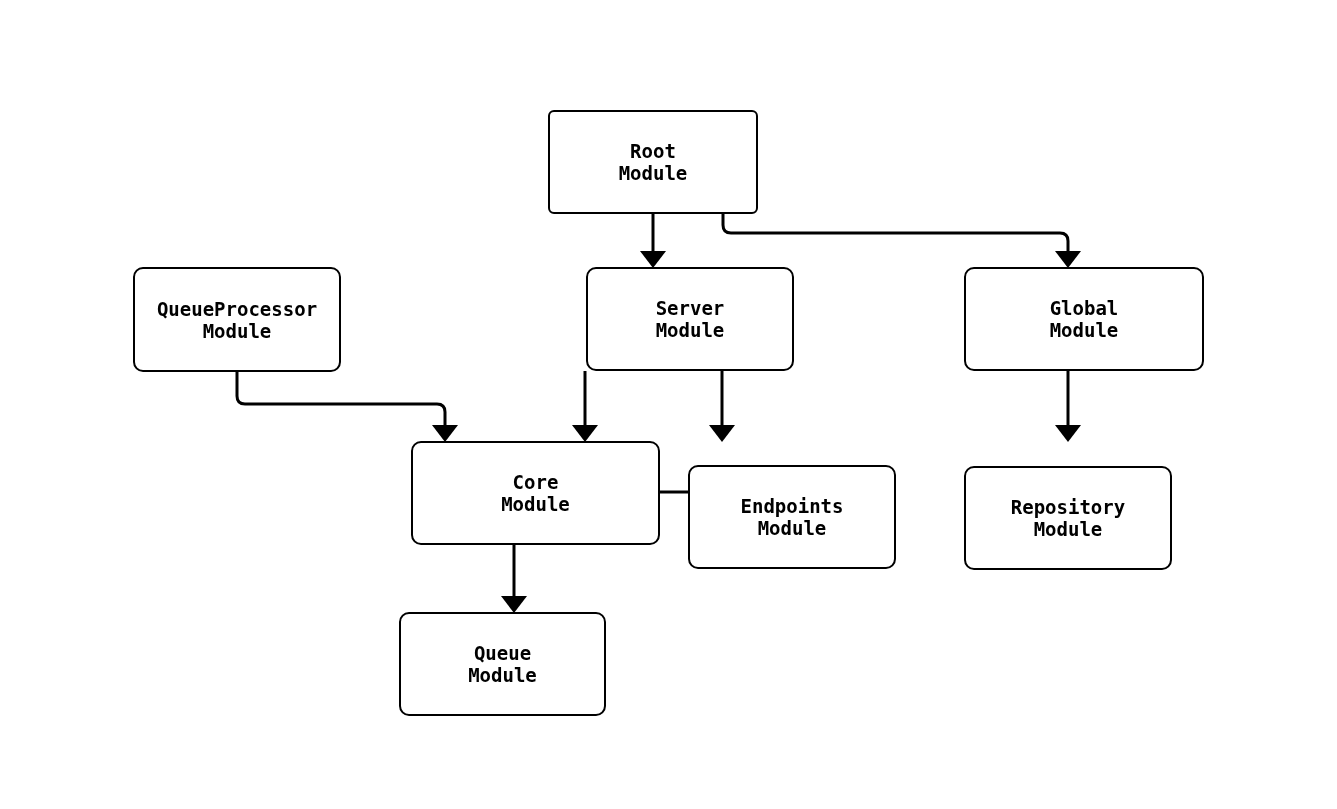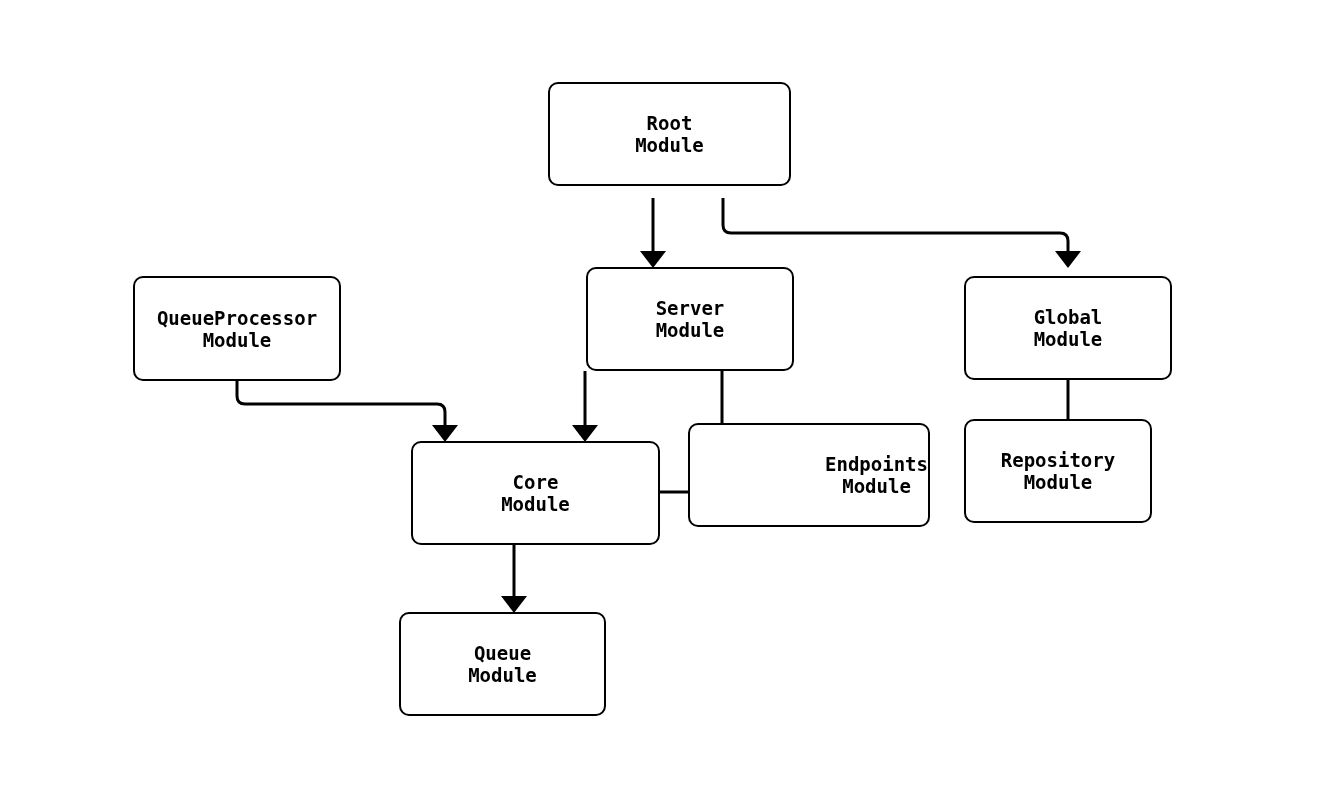--- a/index.html
+++ b/index.html
@@ -43,27 +43,27 @@
   }
   .node-label {
     font-weight: bold;
     font-size: 19px;
     line-height: 22px;
     color: #000000;
     text-align: center;
     white-space: pre-line;
     letter-spacing: 0;
   }
-  .node-root          { left: 548px; top:  82px; width: 243px; height: 104px; }
-  .node-queueprocessor{ left: 133px; top: 276px; width: 208px; height: 105px; }
+  .node-root          { left: 548px; top:  110px; width: 210px; height: 104px; border-radius: 6px; }
+  .node-queueprocessor{ left: 133px; top: 267px; width: 208px; height: 105px; }
   .node-server        { left: 549px; top: 267px; width: 208px; height: 104px; margin-left: 37px; }
-  .node-global        { left: 964px; top: 276px; width: 208px; height: 104px; }
+  .node-global        { left: 964px; top: 267px; width: 240px; height: 104px; }
   .node-core          { left: 411px; top: 441px; width: 249px; height: 104px; }
-  .node-endpoints     { left: 688px; top: 423px; width: 242px; height: 104px; justify-content: flex-end; }
-  .node-repository    { left: 964px; top: 419px; width: 188px; height: 104px; }
+  .node-endpoints     { left: 688px; top: 465px; width: 208px; height: 104px; }
+  .node-repository    { left: 964px; top: 466px; width: 208px; height: 104px; }
   .node-queue         { left: 399px; top: 612px; width: 207px; height: 104px; }
 </style>
 </head>
 <body>
 
 <div class="canvas">
 
   <svg class="edge-layer" viewBox="0 0 1337 809" xmlns="http://www.w3.org/2000/svg">
 
     <g>

